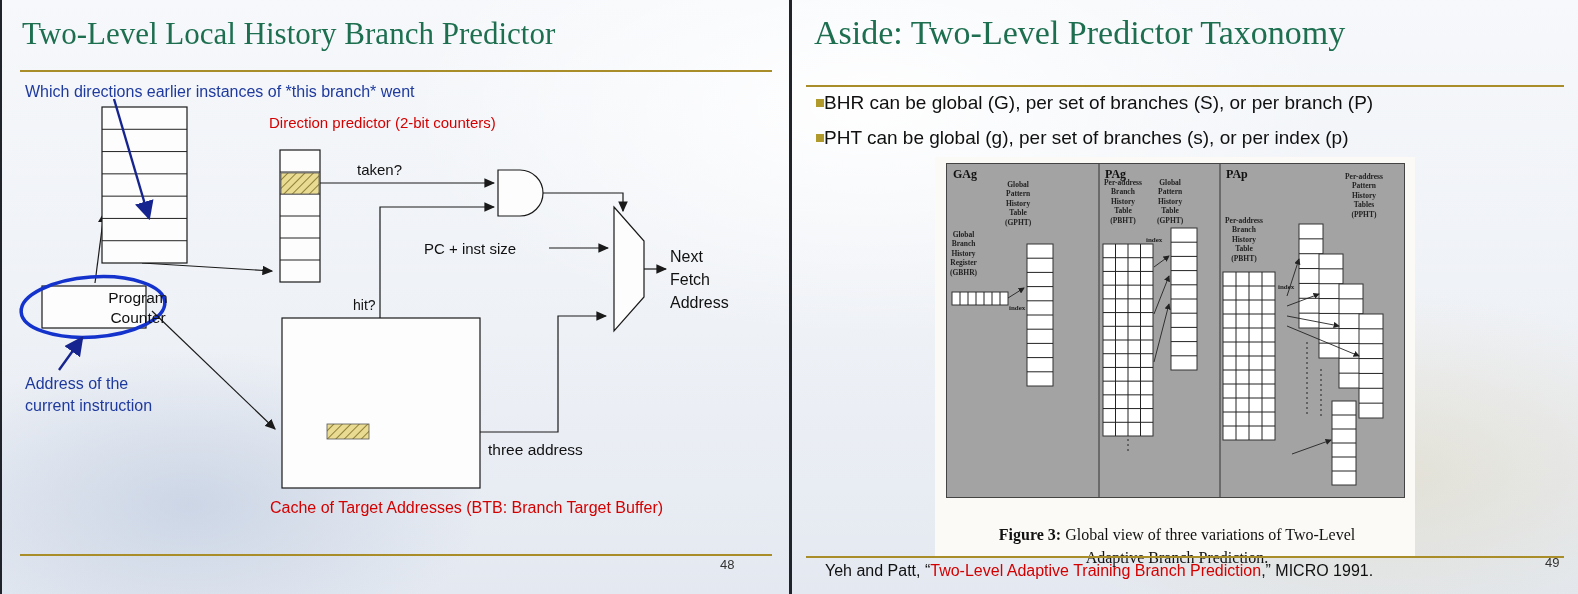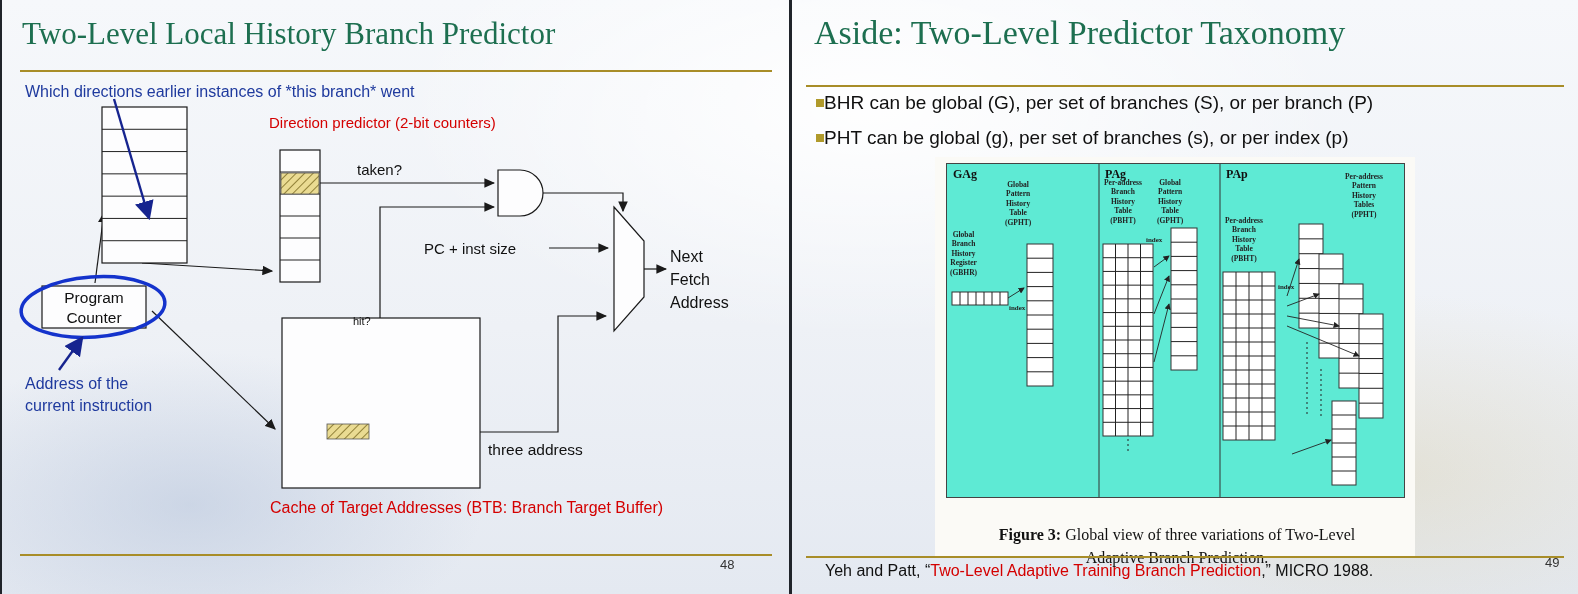--- a/index.html
+++ b/index.html
@@ -36,21 +36,21 @@
   .box{fill:#fdfdfe;stroke:#1a1a1a;stroke-width:1.2;}
   .wire{stroke:#1a1a1a;stroke-width:1.2;fill:none;}
   .blue-arrow{stroke:#16248f;stroke-width:2.4;}
   .blue-ellipse{fill:none;stroke:#1433cc;stroke-width:3.5;}
 
   
   .bullet-row{position:absolute;left:24px;display:flex;gap:0;}
   .bullet-sq{width:8px;height:8px;background:#b09a2b;margin-top:7px;flex:0 0 auto;}
   .bullet-text{font-size:19px;color:#101010;white-space:nowrap;}
   .figure-scan{position:absolute;left:143px;top:157px;width:480px;height:400px;background:#fbfaf6;}
-  .figure-panels{position:absolute;left:11px;top:6px;width:457px;height:333px;border:1px solid #444;background:#5eead4;}
+  .figure-panels{position:absolute;left:11px;top:6px;width:457px;height:333px;border:1px solid #444;background:#a3a3a3;}
   .panel-name{position:absolute;font-family:"Liberation Serif","DejaVu Serif",serif;font-weight:bold;font-size:12px;}
   .fig-lbl{position:absolute;font-family:"Liberation Serif","DejaVu Serif",serif;font-weight:bold;font-size:7.5px;line-height:1.25;white-space:pre-line;color:#222;}
   .fig-index{font-size:7px;}
   .fbox{fill:#ffffff;stroke:#333;stroke-width:1;}
   .fline{stroke:#333;stroke-width:1;}
   .fwire{stroke:#222;stroke-width:0.9;fill:none;}
   .fdot{stroke:#222;stroke-width:1;stroke-dasharray:2 3;}
   .fig-caption{
     position:absolute;left:12px;top:345px;width:460px;
     font-family:"Liberation Serif","DejaVu Serif",serif;font-size:16px;line-height:1.4;
@@ -141,22 +141,22 @@
         <line x1="57" y1="370" x2="80" y2="338" class="blue-arrow" marker-end="url(#ahB)"></line>
       </g>
     </svg>
 
     <div class="lbl blue" style="left:23px;top:82px;font-size:16px;">Which directions earlier instances of *this branch* went</div>
     <div class="lbl red" style="left:267px;top:113px;font-size:15px;">Direction predictor (2-bit counters)</div>
     <div class="lbl" style="left:327px;top:160px;font-size:15px;margin-left:28px;">taken?</div>
     <div class="lbl" style="left:422px;top:239px;font-size:15px;">PC + inst size</div>
     <div class="lbl preline" style="left:668px;top:245px;font-size:16px;line-height:1.45;">Next Fetch
 Address</div>
-    <div class="lbl" style="left:351px;top:296px;font-size:11px;margin-top:18px;">hit?</div>
-    <div class="lbl preline" style="left:40px;top:288px;width:104px;text-align:center;font-size:15.5px;line-height:1.32;">Program
+    <div class="lbl" style="left:351px;top:296px;font-size:14px;">hit?</div>
+    <div class="lbl preline" style="left:40px;top:288px;width:104px;text-align:center;font-size:15.5px;line-height:1.32;padding-left:44px;">Program
 Counter</div>
     <div class="lbl blue preline" style="left:23px;top:373px;font-size:16px;line-height:1.4;">Address of the
 current instruction</div>
     <div class="lbl" style="left:486px;top:440px;font-size:15.5px;">three address</div>
     <div class="lbl red" style="left:268px;top:498px;font-size:16px;">Cache of Target Addresses (BTB: Branch Target Buffer)</div>
 
     <div class="rule" style="left:18px;top:554px;width:752px;"></div>
     <div class="pagenum" style="left:718px;top:557px;text-align:right;">48</div>
   </section>
 
@@ -335,17 +335,17 @@
 
       <div class="fig-caption">
         <span class="cap-bold">Figure 3:</span><span> Global view of three variations of Two-Level
 Adaptive Branch Prediction.</span>
       </div>
     </div>
 
     <div class="rule" style="left:14px;top:556px;width:758px;"></div>
 
     <div class="citation">
-      <span>Yeh and Patt, “</span><span class="red">Two-Level Adaptive Training Branch Prediction</span><span>,” MICRO 1988.</span>
+      <span>Yeh and Patt, “</span><span class="red">Two-Level Adaptive Training Branch Prediction</span><span>,” MICRO 1991.</span>
     </div>
     <div class="pagenum" style="left:753px;top:555px;">49</div>
   </section>
 </div>
 
 </body></html>

